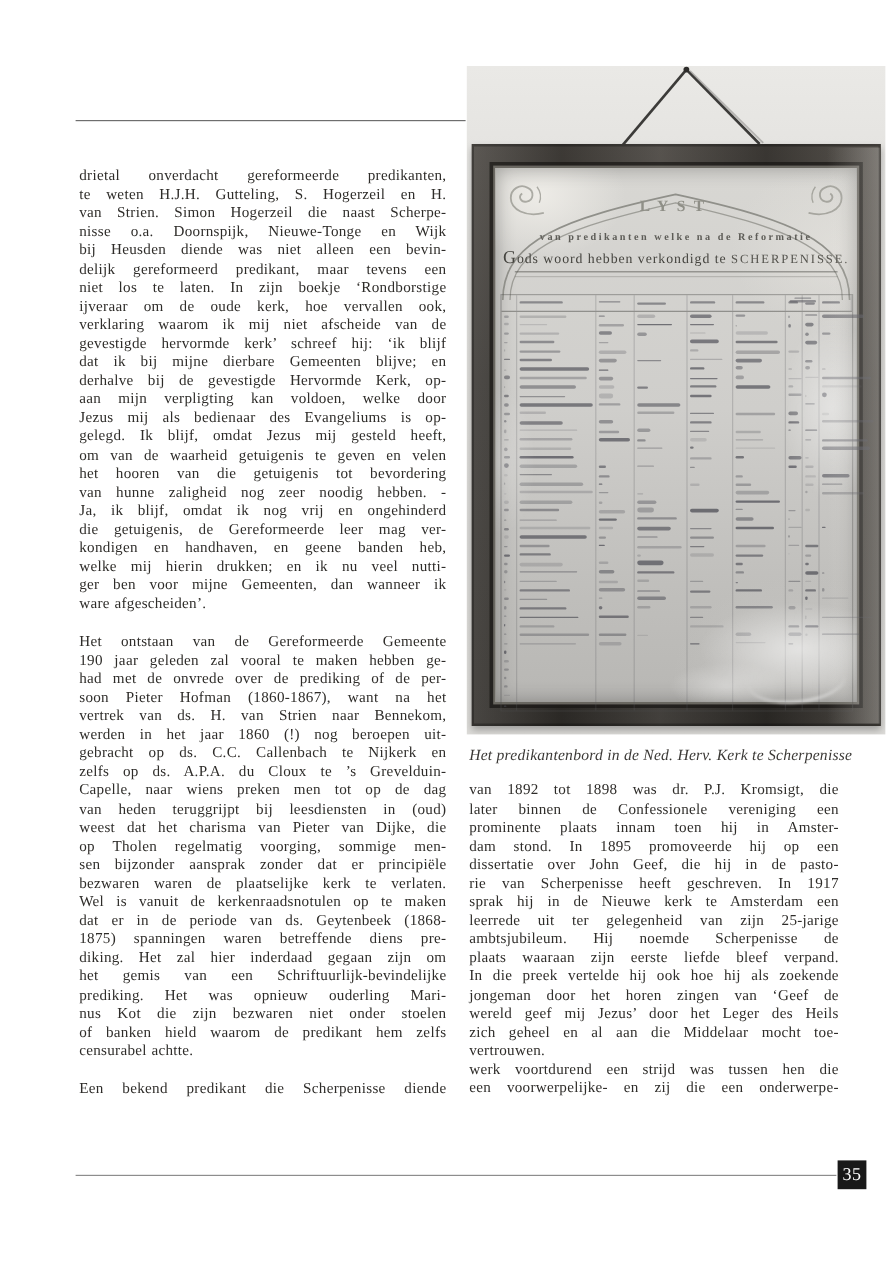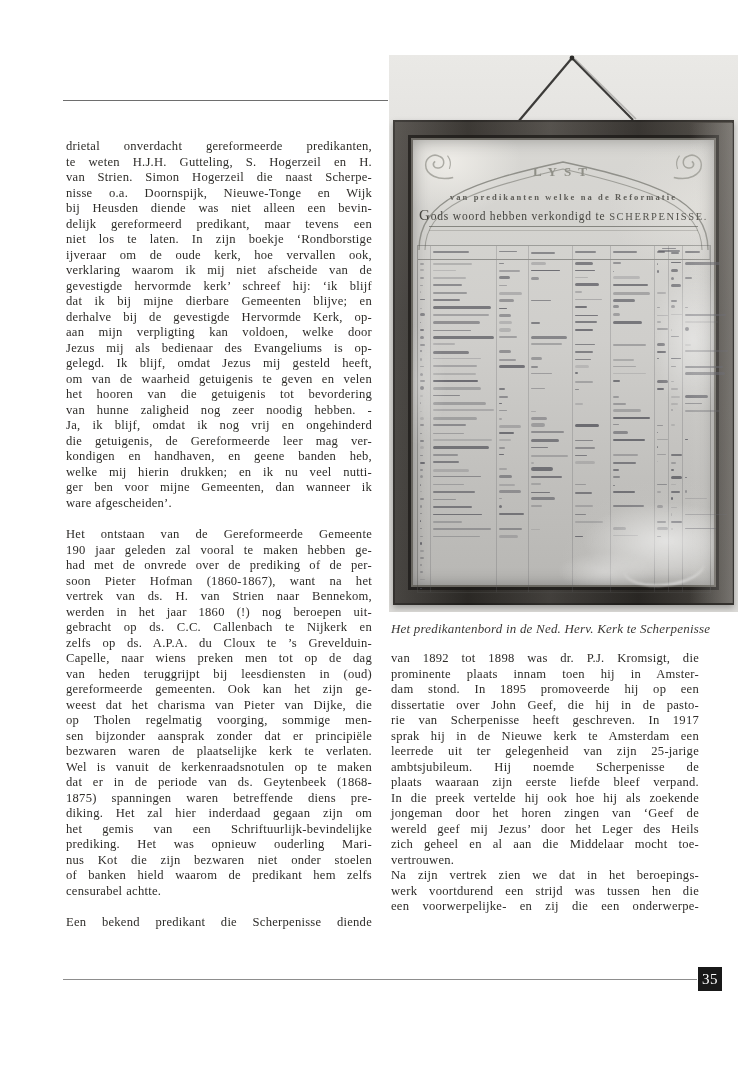--- a/index.html
+++ b/index.html
@@ -1290,21 +1290,20 @@
       <div class="tl">Het ontstaan van de Gereformeerde Gemeente</div>
       <div class="tl">190 jaar geleden zal vooral te maken hebben ge-</div>
       <div class="tl">had met de onvrede over de prediking of de per-</div>
       <div class="tl">soon Pieter Hofman (1860-1867), want na het</div>
       <div class="tl">vertrek van ds. H. van Strien naar Bennekom,</div>
       <div class="tl">werden in het jaar 1860 (!) nog beroepen uit-</div>
       <div class="tl">gebracht op ds. C.C. Callenbach te Nijkerk en</div>
       <div class="tl">zelfs op ds. A.P.A. du Cloux te ’s Grevelduin-</div>
       <div class="tl">Capelle, naar wiens preken men tot op de dag</div>
       <div class="tl">van heden teruggrijpt bij leesdiensten in (oud)</div>
-      <div class="tl">gereformeerde gemeenten. Ook kan het zijn ge-</div>
       <div class="tl">weest dat het charisma van Pieter van Dijke, die</div>
       <div class="tl">op Tholen regelmatig voorging, sommige men-</div>
       <div class="tl">sen bijzonder aansprak zonder dat er principiële</div>
       <div class="tl">bezwaren waren de plaatselijke kerk te verlaten.</div>
       <div class="tl">Wel is vanuit de kerkenraadsnotulen op te maken</div>
       <div class="tl">dat er in de periode van ds. Geytenbeek (1868-</div>
       <div class="tl">1875) spanningen waren betreffende diens pre-</div>
       <div class="tl">diking. Het zal hier inderdaad gegaan zijn om</div>
       <div class="tl">het gemis van een Schriftuurlijk-bevindelijke</div>
       <div class="tl">prediking. Het was opnieuw ouderling Mari-</div>
@@ -1312,36 +1311,36 @@
       <div class="tl">of banken hield waarom de predikant hem zelfs</div>
       <div class="tl pl">censurabel achtte.</div>
     </div>
     <div class="para">
       <div class="tl">Een bekend predikant die Scherpenisse diende</div>
     </div>
   </div>
 <div class="abs textcol" id="col-right">
     <div class="para">
       <div class="tl">van 1892 tot 1898 was dr. P.J. Kromsigt, die</div>
+      <div class="tl">later binnen de Confessionele vereniging een</div>
       <div class="tl">prominente plaats innam toen hij in Amster-</div>
       <div class="tl">dam stond. In 1895 promoveerde hij op een</div>
       <div class="tl">dissertatie over John Geef, die hij in de pasto-</div>
       <div class="tl">rie van Scherpenisse heeft geschreven. In 1917</div>
       <div class="tl">sprak hij in de Nieuwe kerk te Amsterdam een</div>
       <div class="tl">leerrede uit ter gelegenheid van zijn 25-jarige</div>
       <div class="tl">ambtsjubileum. Hij noemde Scherpenisse de</div>
       <div class="tl">plaats waaraan zijn eerste liefde bleef verpand.</div>
       <div class="tl">In die preek vertelde hij ook hoe hij als zoekende</div>
       <div class="tl">jongeman door het horen zingen van ‘Geef de</div>
       <div class="tl">wereld geef mij Jezus’ door het Leger des Heils</div>
       <div class="tl">zich geheel en al aan die Middelaar mocht toe-</div>
       <div class="tl pl">vertrouwen.</div>
     </div>
     <div class="para">
-      <div class="tl">Na zijn vertrek zien we dat in het beroepings-</div>
       <div class="tl">werk voortdurend een strijd was tussen hen die</div>
       <div class="tl">een voorwerpelijke- en zij die een onderwerpe-</div>
     </div>
   </div>
 
 <div class="abs" id="bottom-rule"></div>
 <div class="abs" id="page-badge">
   <span>35</span>
 </div>
 

